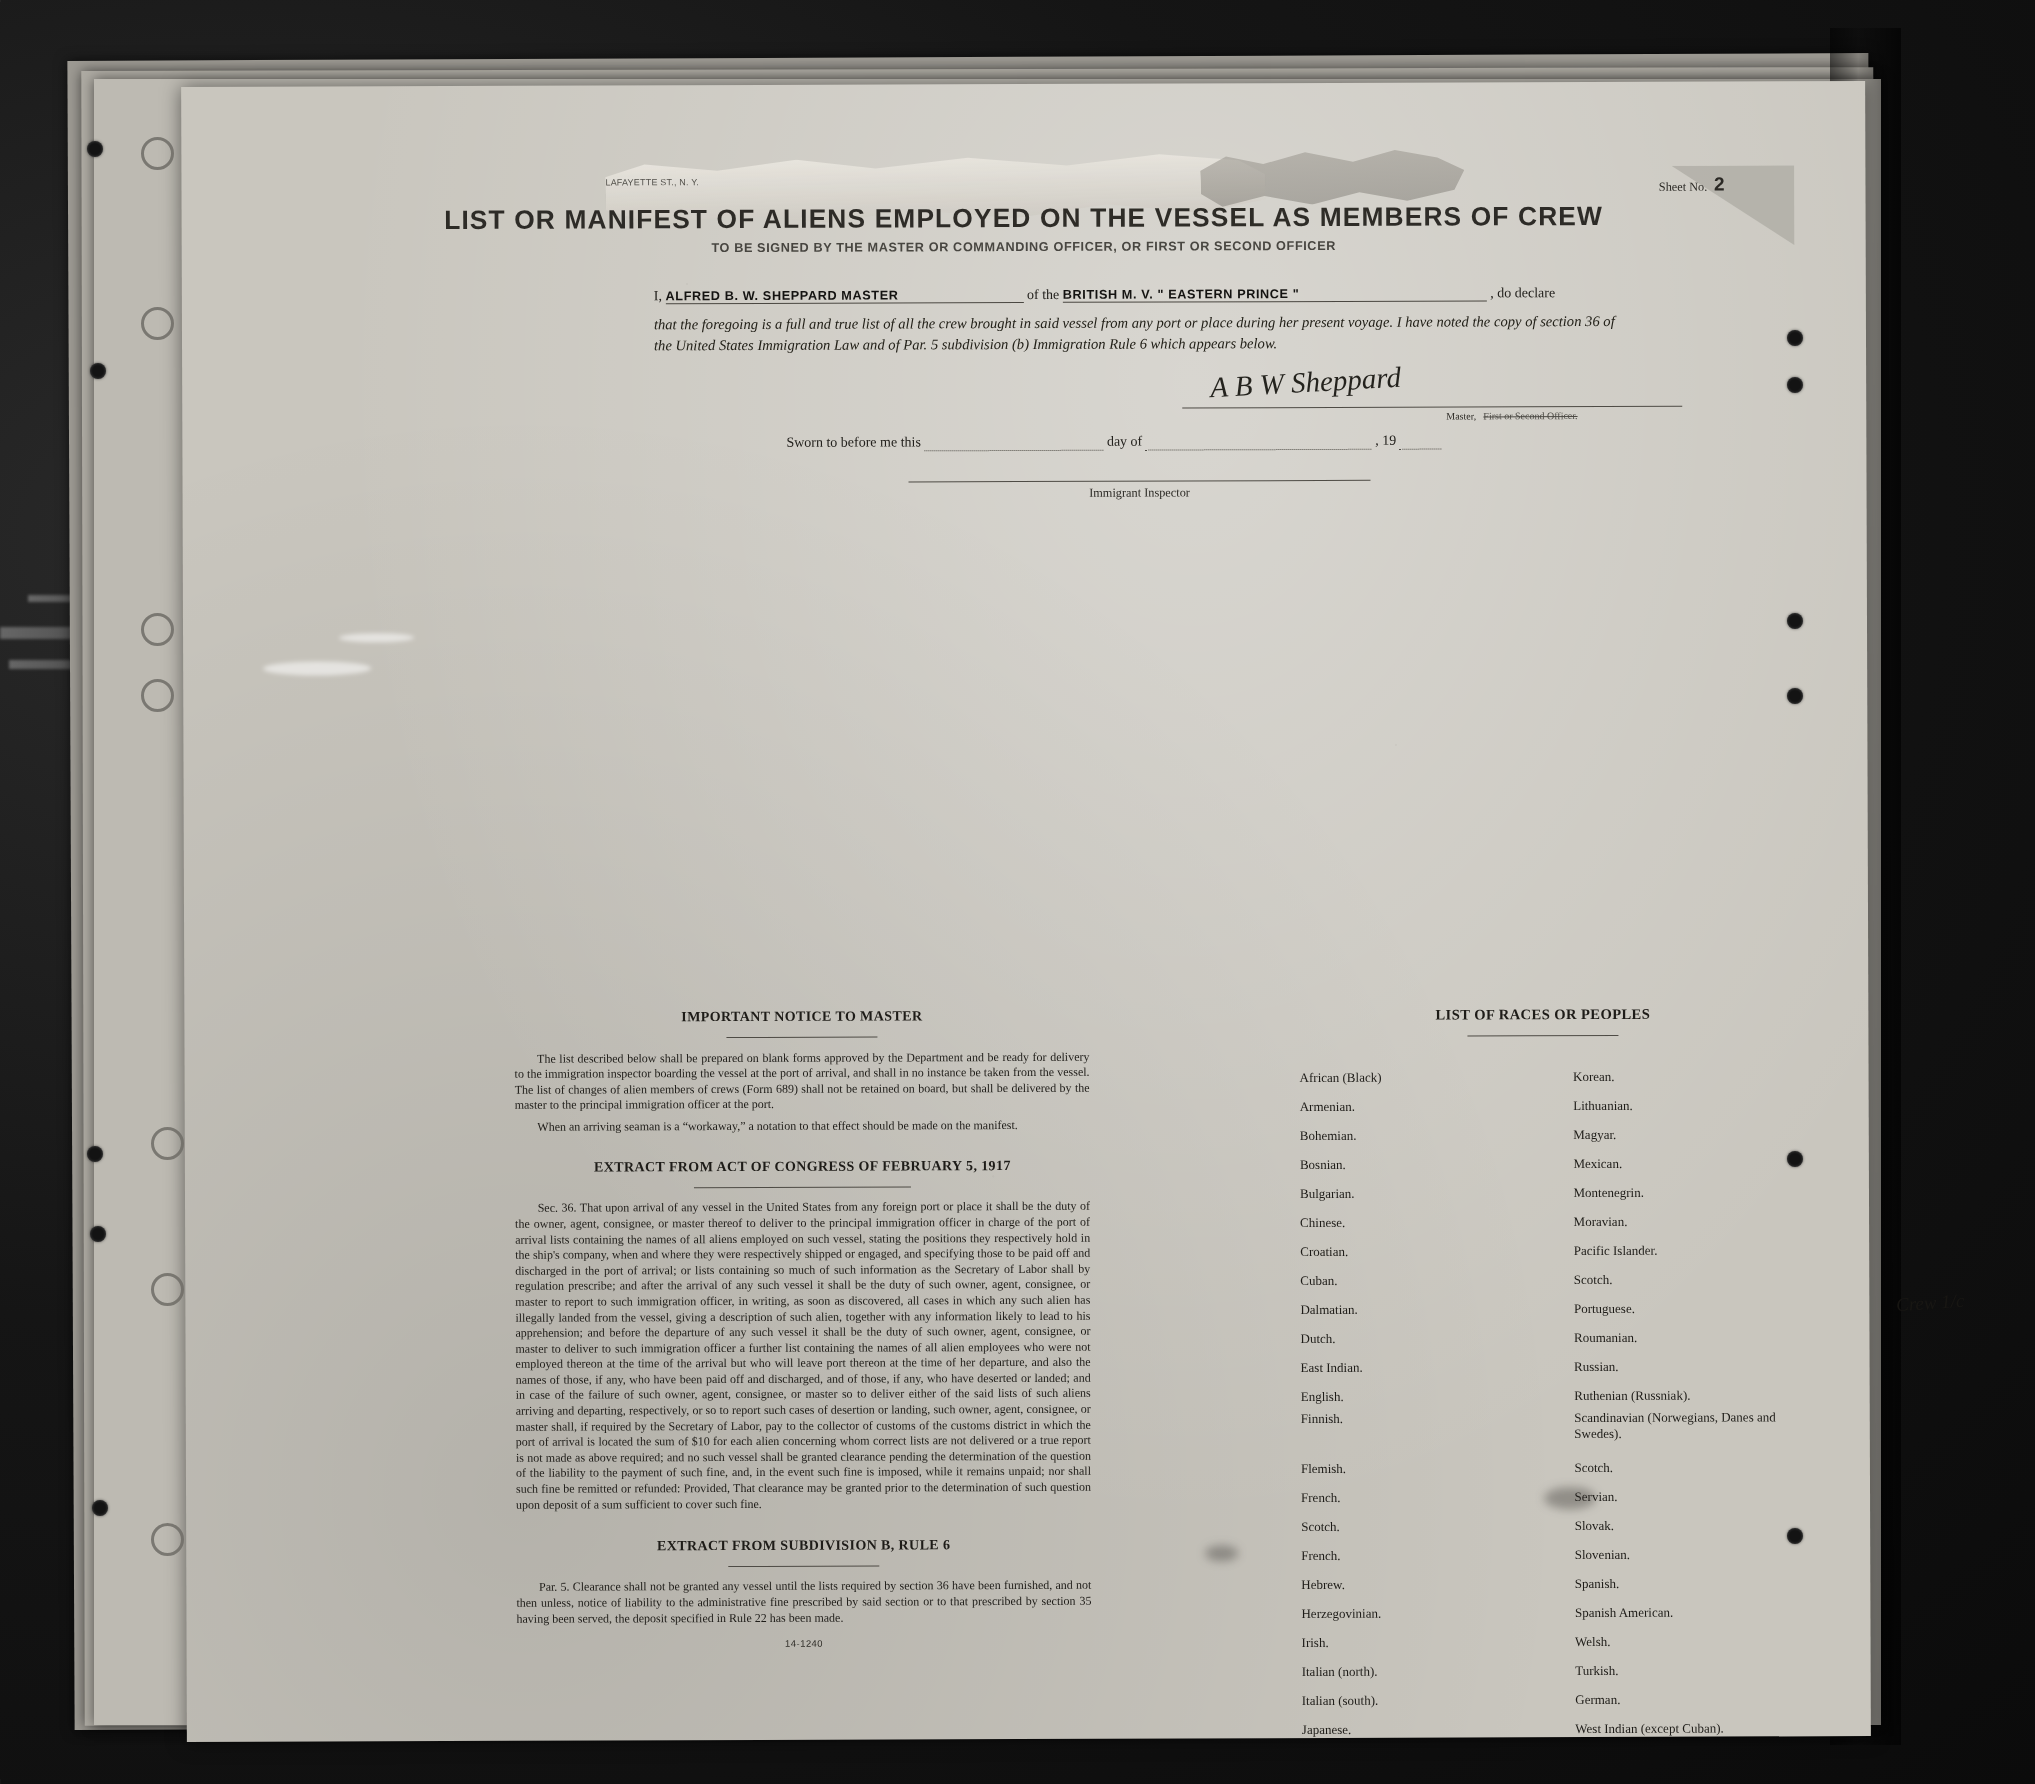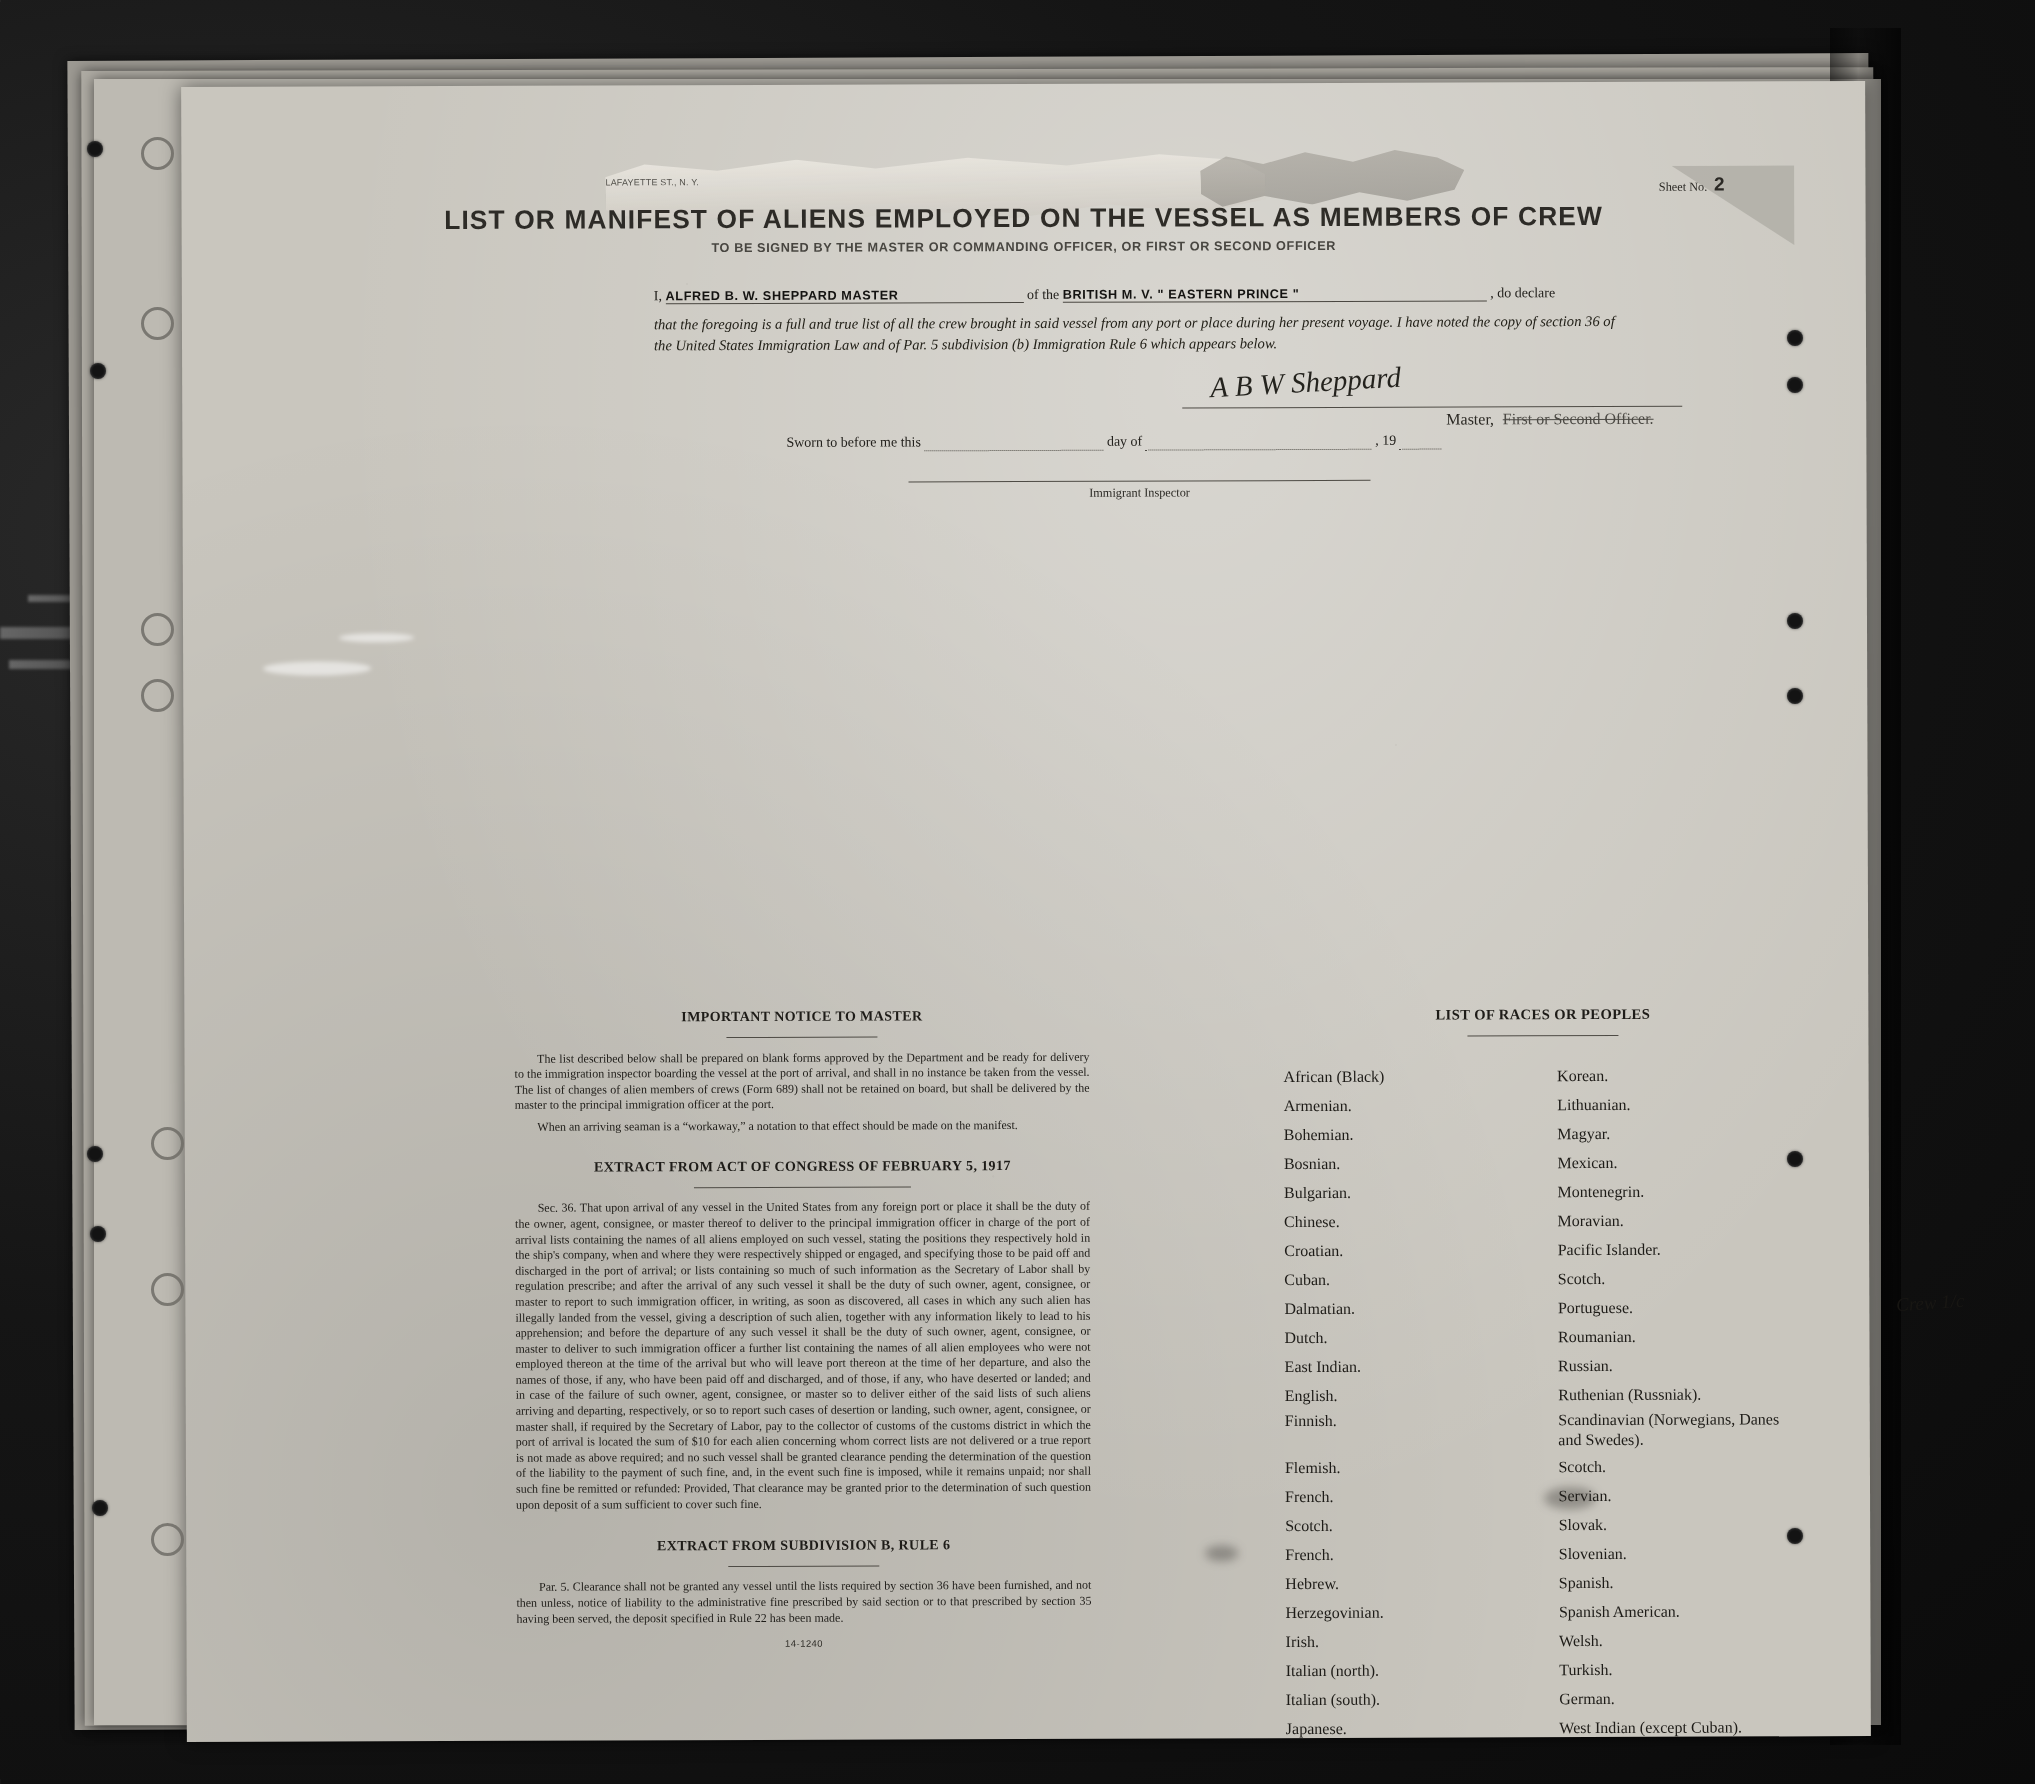--- a/index.html
+++ b/index.html
@@ -177,21 +177,21 @@
     color:#15140f;
     transform: rotate(-3deg);
     opacity:.92;
   }
   .sig-rule {
     position:absolute; left: 1000px; top: 324px; width: 500px;
     border-bottom: 0.9px solid #4e4b45;
   }
   .sig-caption {
     position:absolute; left: 1264px; top: 328px;
-    font-size: 16px; font-family:"Liberation Serif", serif; color:#2b2924;
+    font-size: 10px; font-family:"Liberation Serif", serif; color:#2b2924;
   }
   .sig-caption .struck { text-decoration: line-through; margin-left: 4.7px; opacity:.8;}
 
   .sworn {
     position:absolute; left: 604px; top: 350px; width: 896px;
     font-size: 14px; font-family:"Liberation Serif", serif; color:#23211d;
   }
   .dotline { border-bottom: 0.9px dotted #4f4c46; display:inline-block; }
   .inspector-rule {
     position:absolute; left: 726px; top: 397px; width: 462px;
@@ -234,22 +234,22 @@
 
   
   .races-title {
     text-align:center; font-weight:700; font-size: 14.6px; letter-spacing:0.4px;
   }
   .races-grid {
     margin-top: 25.5px;
     display:grid; grid-template-columns: 1fr 1fr; column-gap: 28px; row-gap: 0;
   }
   .race {
-    font-size: 16px; line-height: 1.0;
-    height: 29px; display:flex; align-items:center;
+    font-size: 13px; line-height: 1.0;
+    height: 29px; display:flex; align-items:center;margin-left:16px;
   }
   .race.tall { height: 43px; line-height:1.25; display:block; }
 
   
   .edge-note {
     position:absolute; right: 71px; top: 1292px;
     font-family:"Liberation Serif", serif; font-style:italic;
     font-size: 19px; color:#1b1915; transform: rotate(-4deg); opacity:.8;
   }
   .smudge {

